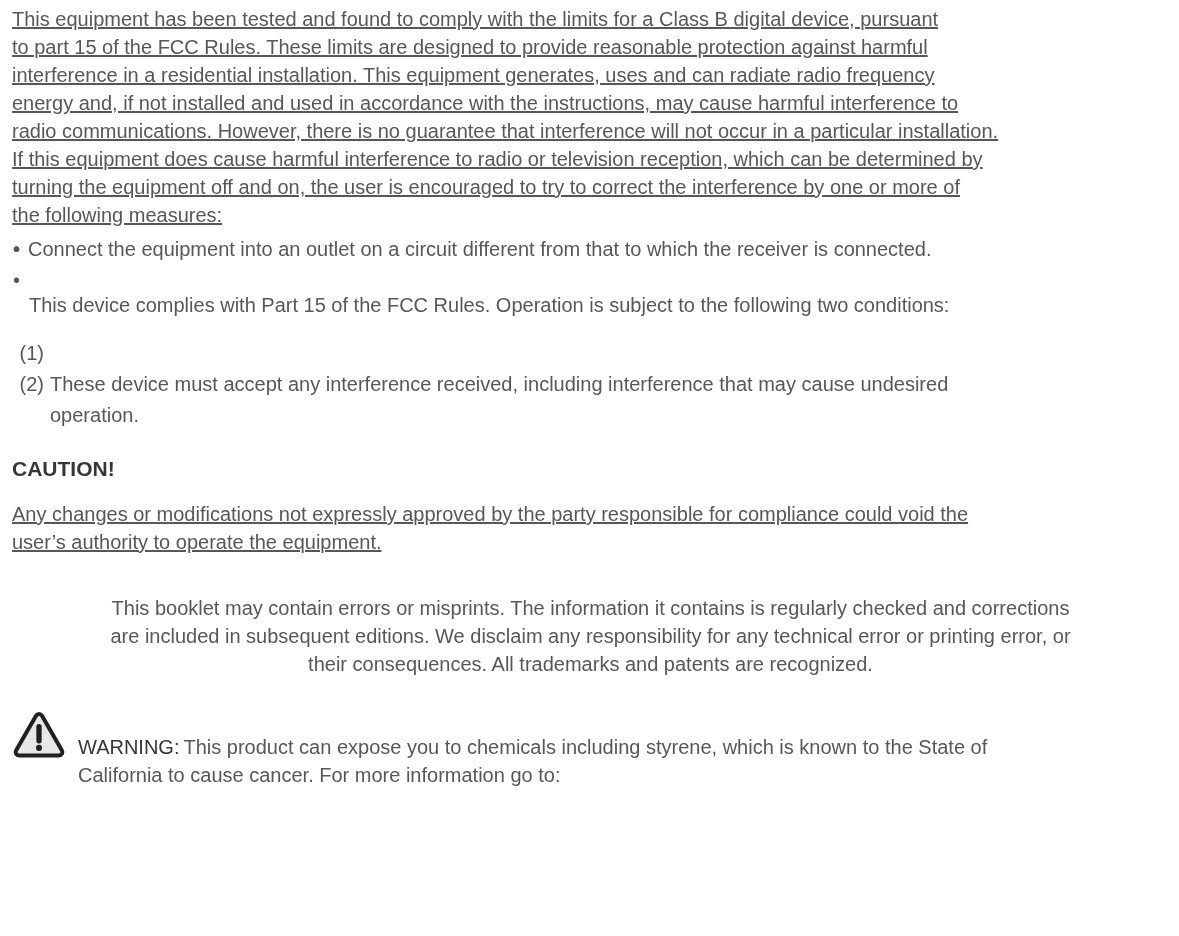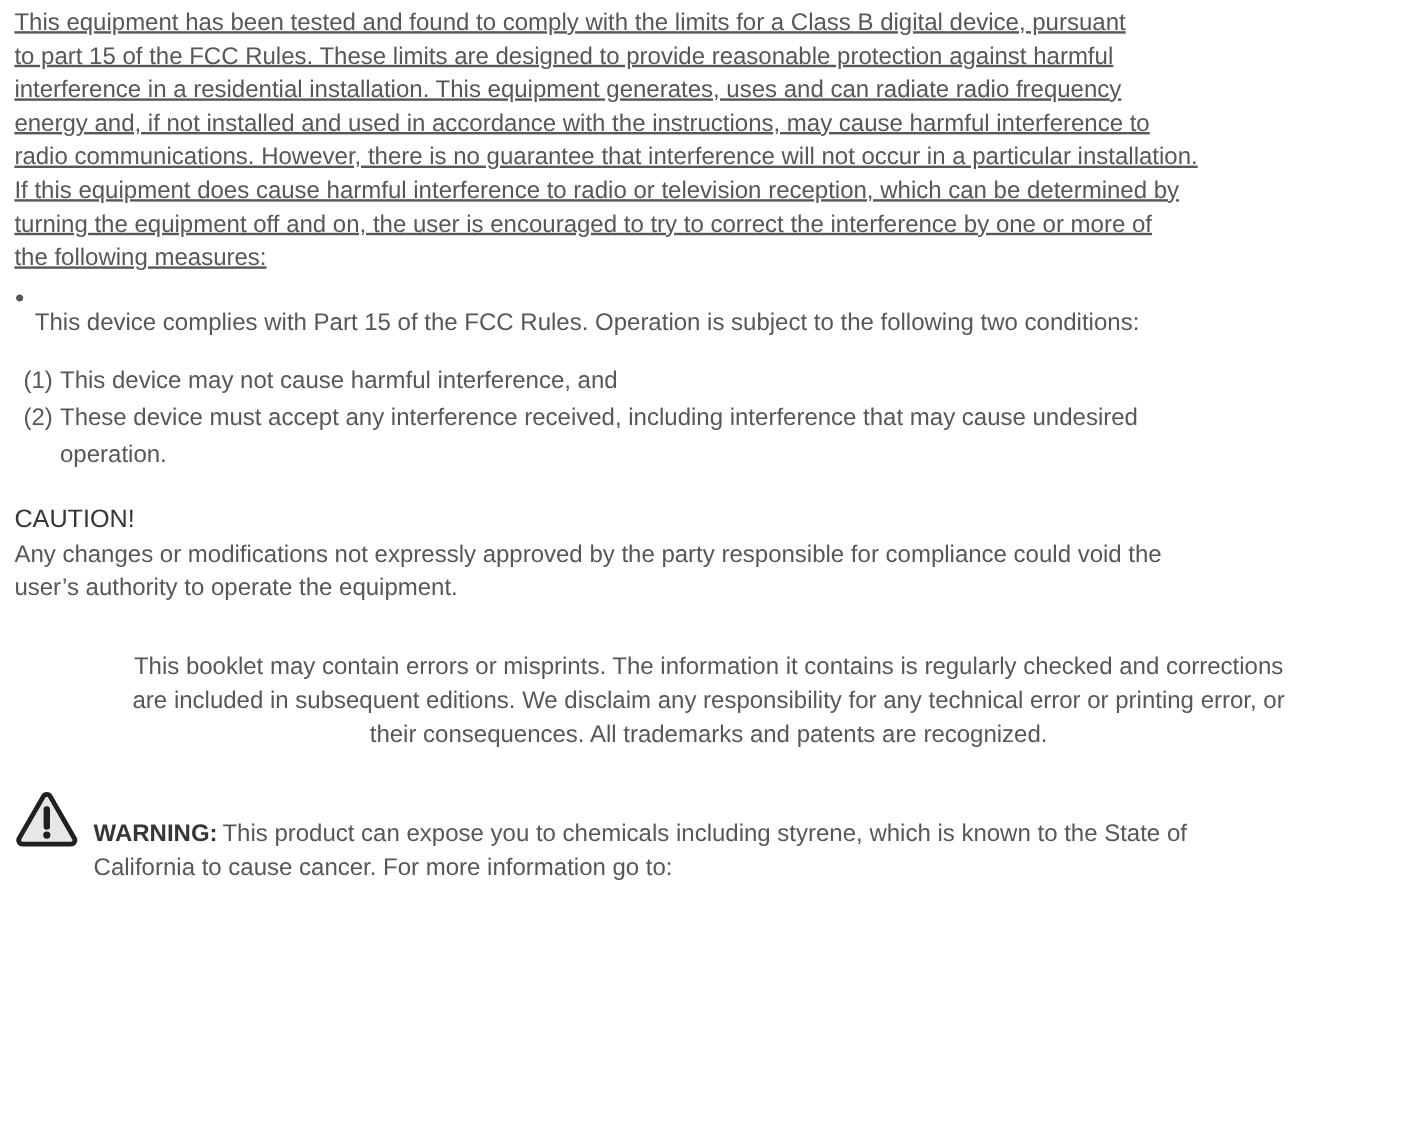--- a/index.html
+++ b/index.html
@@ -44,39 +44,39 @@
     text-align: right;
     padding-right: 6px;
     box-sizing: border-box;
   }
   .condition-row .cond-text { white-space: pre-line; }
 
   .caution { margin-top: 22px; }
   .caution-heading {
     margin: 0;
     font-size: 21px;
-    font-weight: 400;
+    font-weight: 700;
     color: #363639;
     line-height: 31px;
   }
-  .caution-text { margin-top: 0; }
+  .caution-text { margin-top: 16px; text-decoration: underline; }
 
   .rights { margin-top: 27px; }
   .booklet { margin-top: 38px; text-align: center; }
 
   .warning-note {
     margin-top: 27px;
     display: flex;
     align-items: flex-start;
     gap: 12px;
   }
   .warning-icon-box { flex: 0 0 auto; padding-top: 6px; }
   .warning-body { line-height: 28px; white-space: pre-line; }
   .warning-label {
-    font-weight: 700;
+    font-weight: 400;
     color: #363639;
     margin-right: 4px;
   }
 </style>
 </head>
 <body>
 
 <div>
 
   <p class="para fcc-statement">This equipment has been tested and found to comply with the limits for a Class B digital device, pursuant
@@ -90,31 +90,31 @@
 
   <ul class="measures">
     <li>
       <span class="bullet">•</span>
     </li>
     <li>
       <span class="bullet">•</span>
     </li>
     <li>
       <span class="bullet">•</span>
+      <span>Connect the equipment into an outlet on a circuit different from that to which the receiver is connected.</span>
     </li>
     <li>
       <span class="bullet">•</span>
     </li>
   </ul>
 
   <div class="part15">
     <p class="intro">This device complies with Part 15 of the FCC Rules. Operation is subject to the following two conditions:</p>
     <div class="condition-row">
       <span class="cond-num">(1)</span>
-      <span class="cond-text">This device may not cause harmful interference, and</span>
     </div>
     <div class="condition-row">
       <span class="cond-num">(2)</span>
       <span class="cond-text">These device must accept any interference received, including interference that may cause undesired
 operation.</span>
     </div>
   </div>
 
   <div class="caution">
     <h2 class="caution-heading">CAUTION!</h2>

